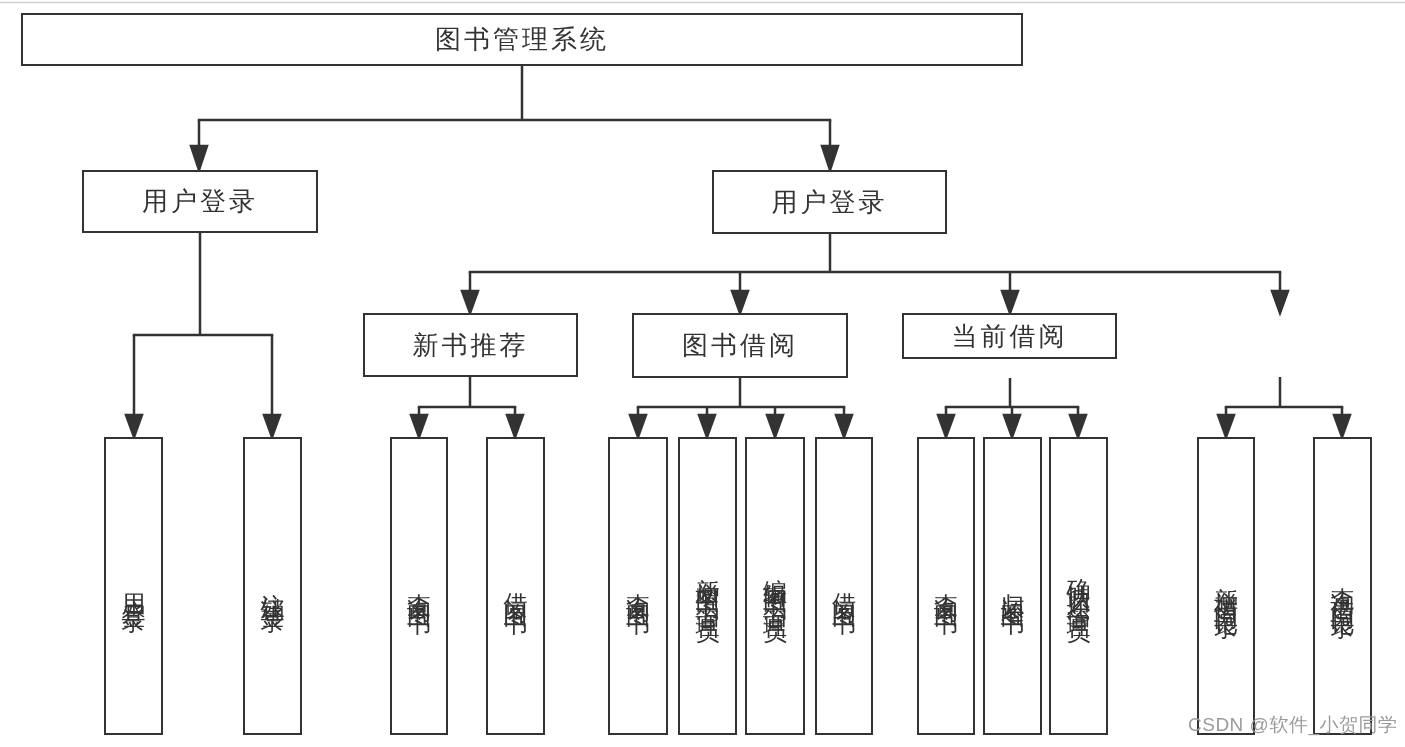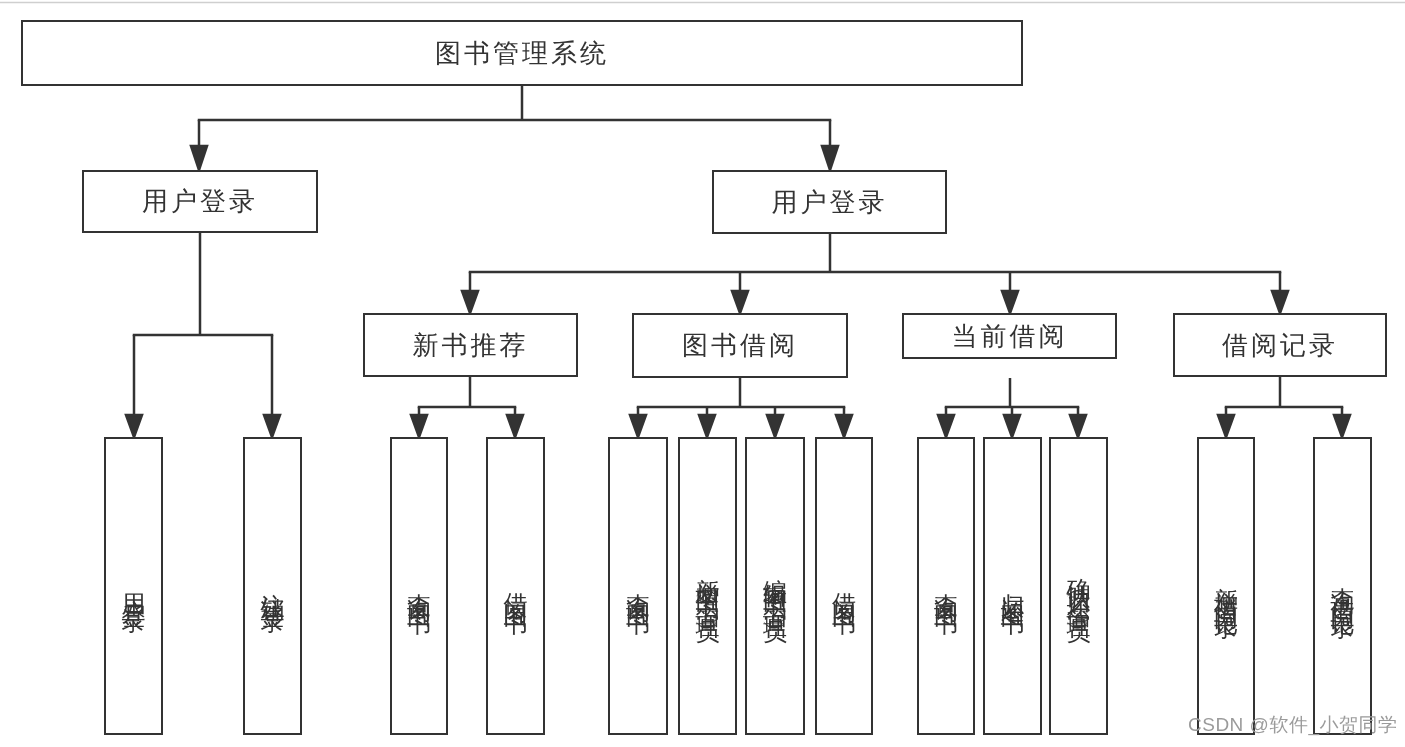--- a/index.html
+++ b/index.html
@@ -134,43 +134,40 @@
         <line x1="1280" y1="377" x2="1280" y2="407"></line>
         <line x1="1224.75" y1="407" x2="1343.25" y2="407"></line>
         <line x1="1226" y1="407" x2="1226" y2="420"></line>
         <polygon points="1218,415 1234,415 1226,437"></polygon>
         <line x1="1342" y1="407" x2="1342" y2="420"></line>
         <polygon points="1334,415 1350,415 1342,437"></polygon>
       </g>
     </g>
   </svg>
 
-  <div class="box hbox" style="left:21px;top:20px;width:1002px;height:66px">
+  <div class="box hbox" style="left:21px;top:13px;width:1002px;height:53px">
     <span class="lbl">图书管理系统</span>
   </div>
 
   <div class="box hbox" style="left:82px;top:170px;width:236px;height:63px">
     <span class="lbl">用户登录</span>
   </div>
   <div class="box hbox" style="left:712px;top:170px;width:235px;height:64px">
     <span class="lbl">用户登录</span>
   </div>
 
   <div class="box hbox" style="left:363px;top:313px;width:215px;height:64px">
     <span class="lbl">新书推荐</span>
   </div>
   <div class="box hbox" style="left:632px;top:313px;width:216px;height:65px">
     <span class="lbl">图书借阅</span>
   </div>
   <div class="box hbox" style="left:902px;top:313px;width:215px;height:46px">
     <span class="lbl">当前借阅</span>
   </div>
-  <div class="box hbox" style="left:1173px;top:313px;width:214px;height:64px">
-    <span class="lbl">借阅记录</span>
-  </div>
 
   <div class="box vbox" style="left:104px;top:437px;width:59px;height:298px">
     <span class="lbl">用户登录</span>
   </div>
   <div class="box vbox" style="left:243px;top:437px;width:59px;height:298px">
     <span class="lbl">注销登录</span>
   </div>
 
   <div class="box vbox" style="left:390px;top:437px;width:58px;height:298px">
     <span class="lbl">查询图书</span>

